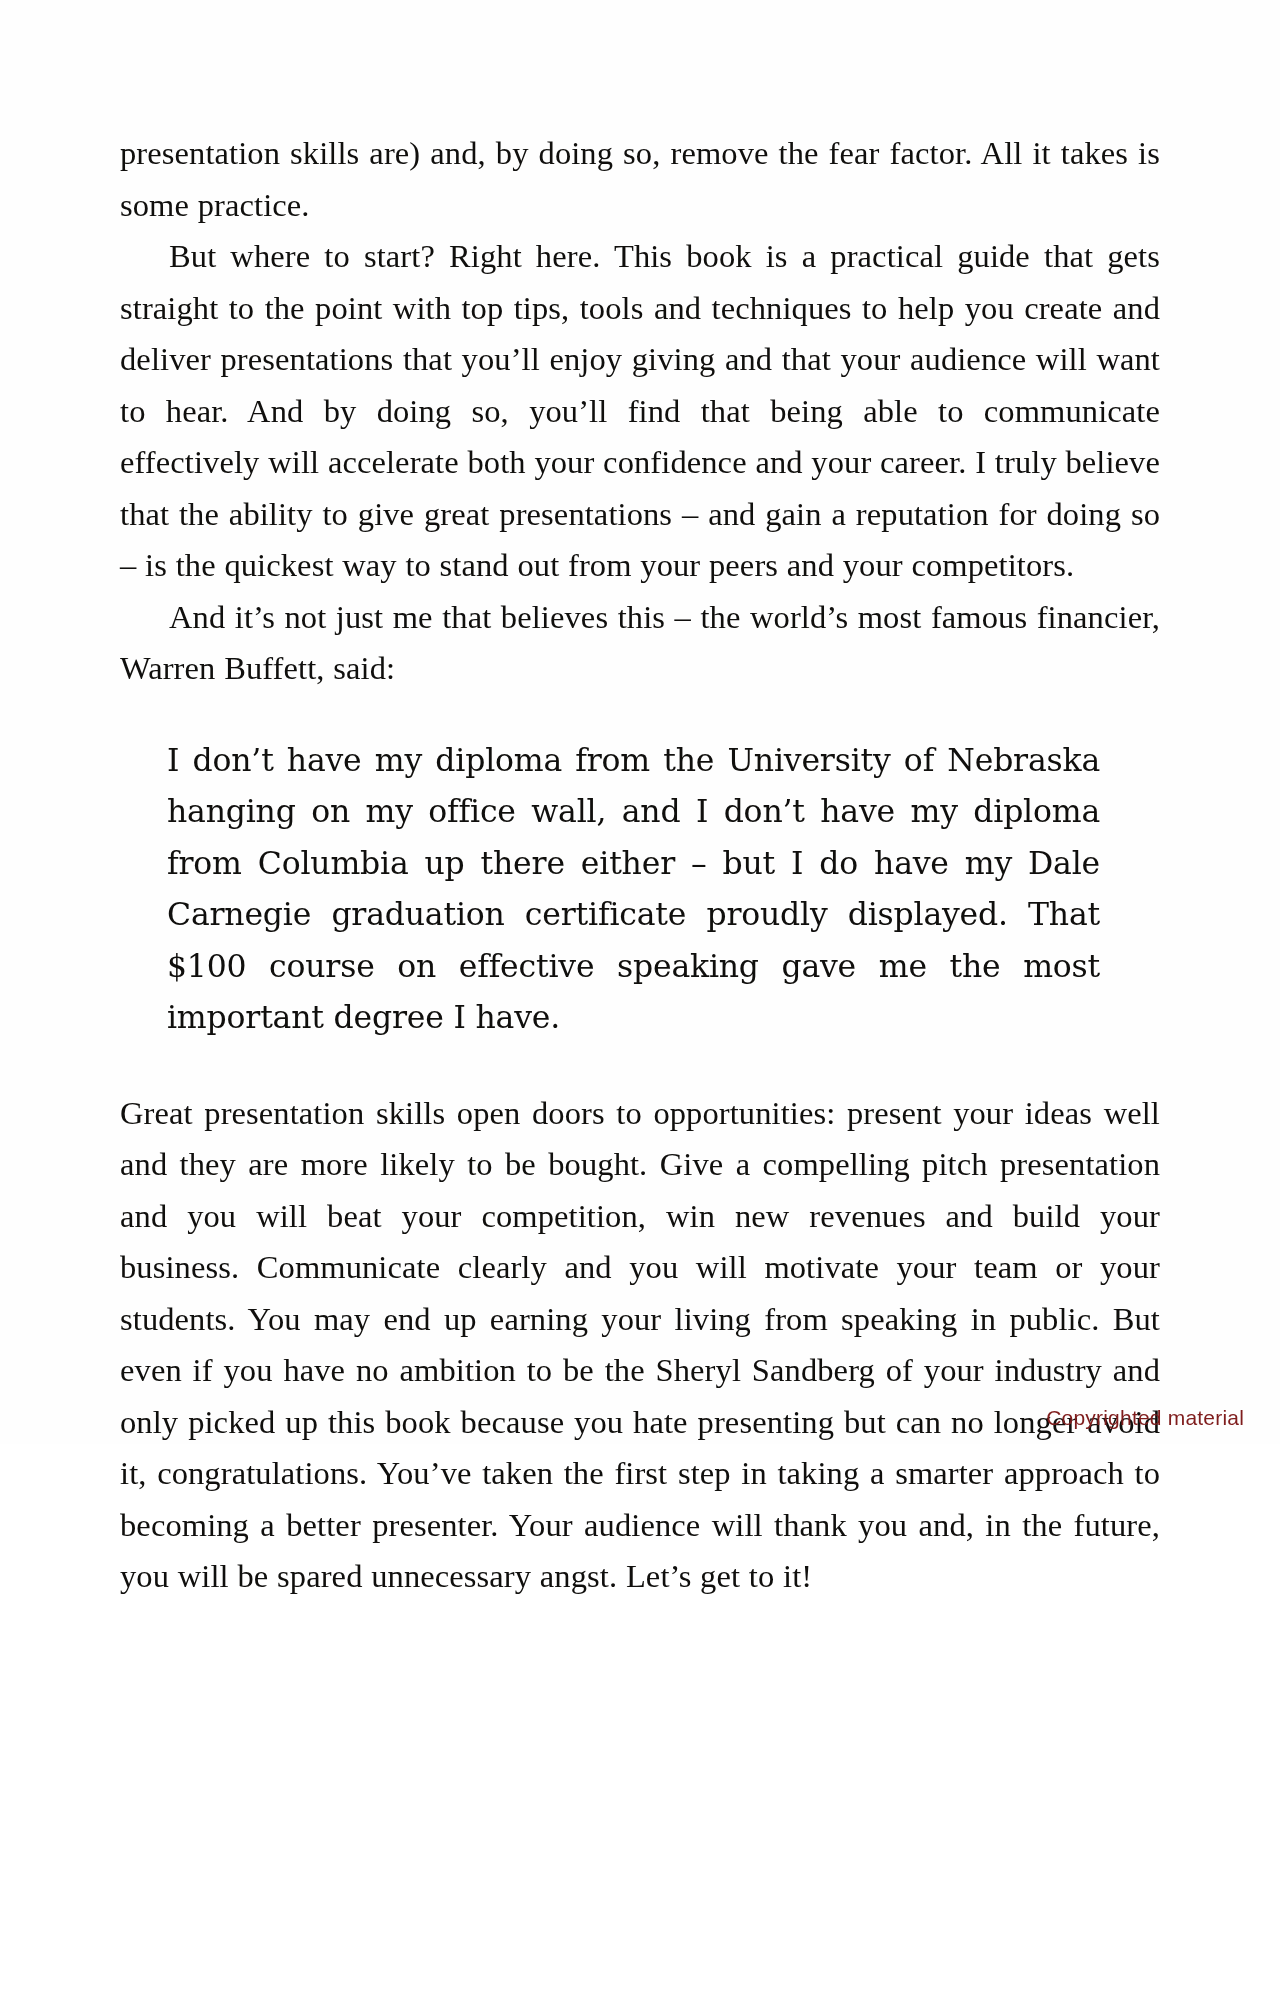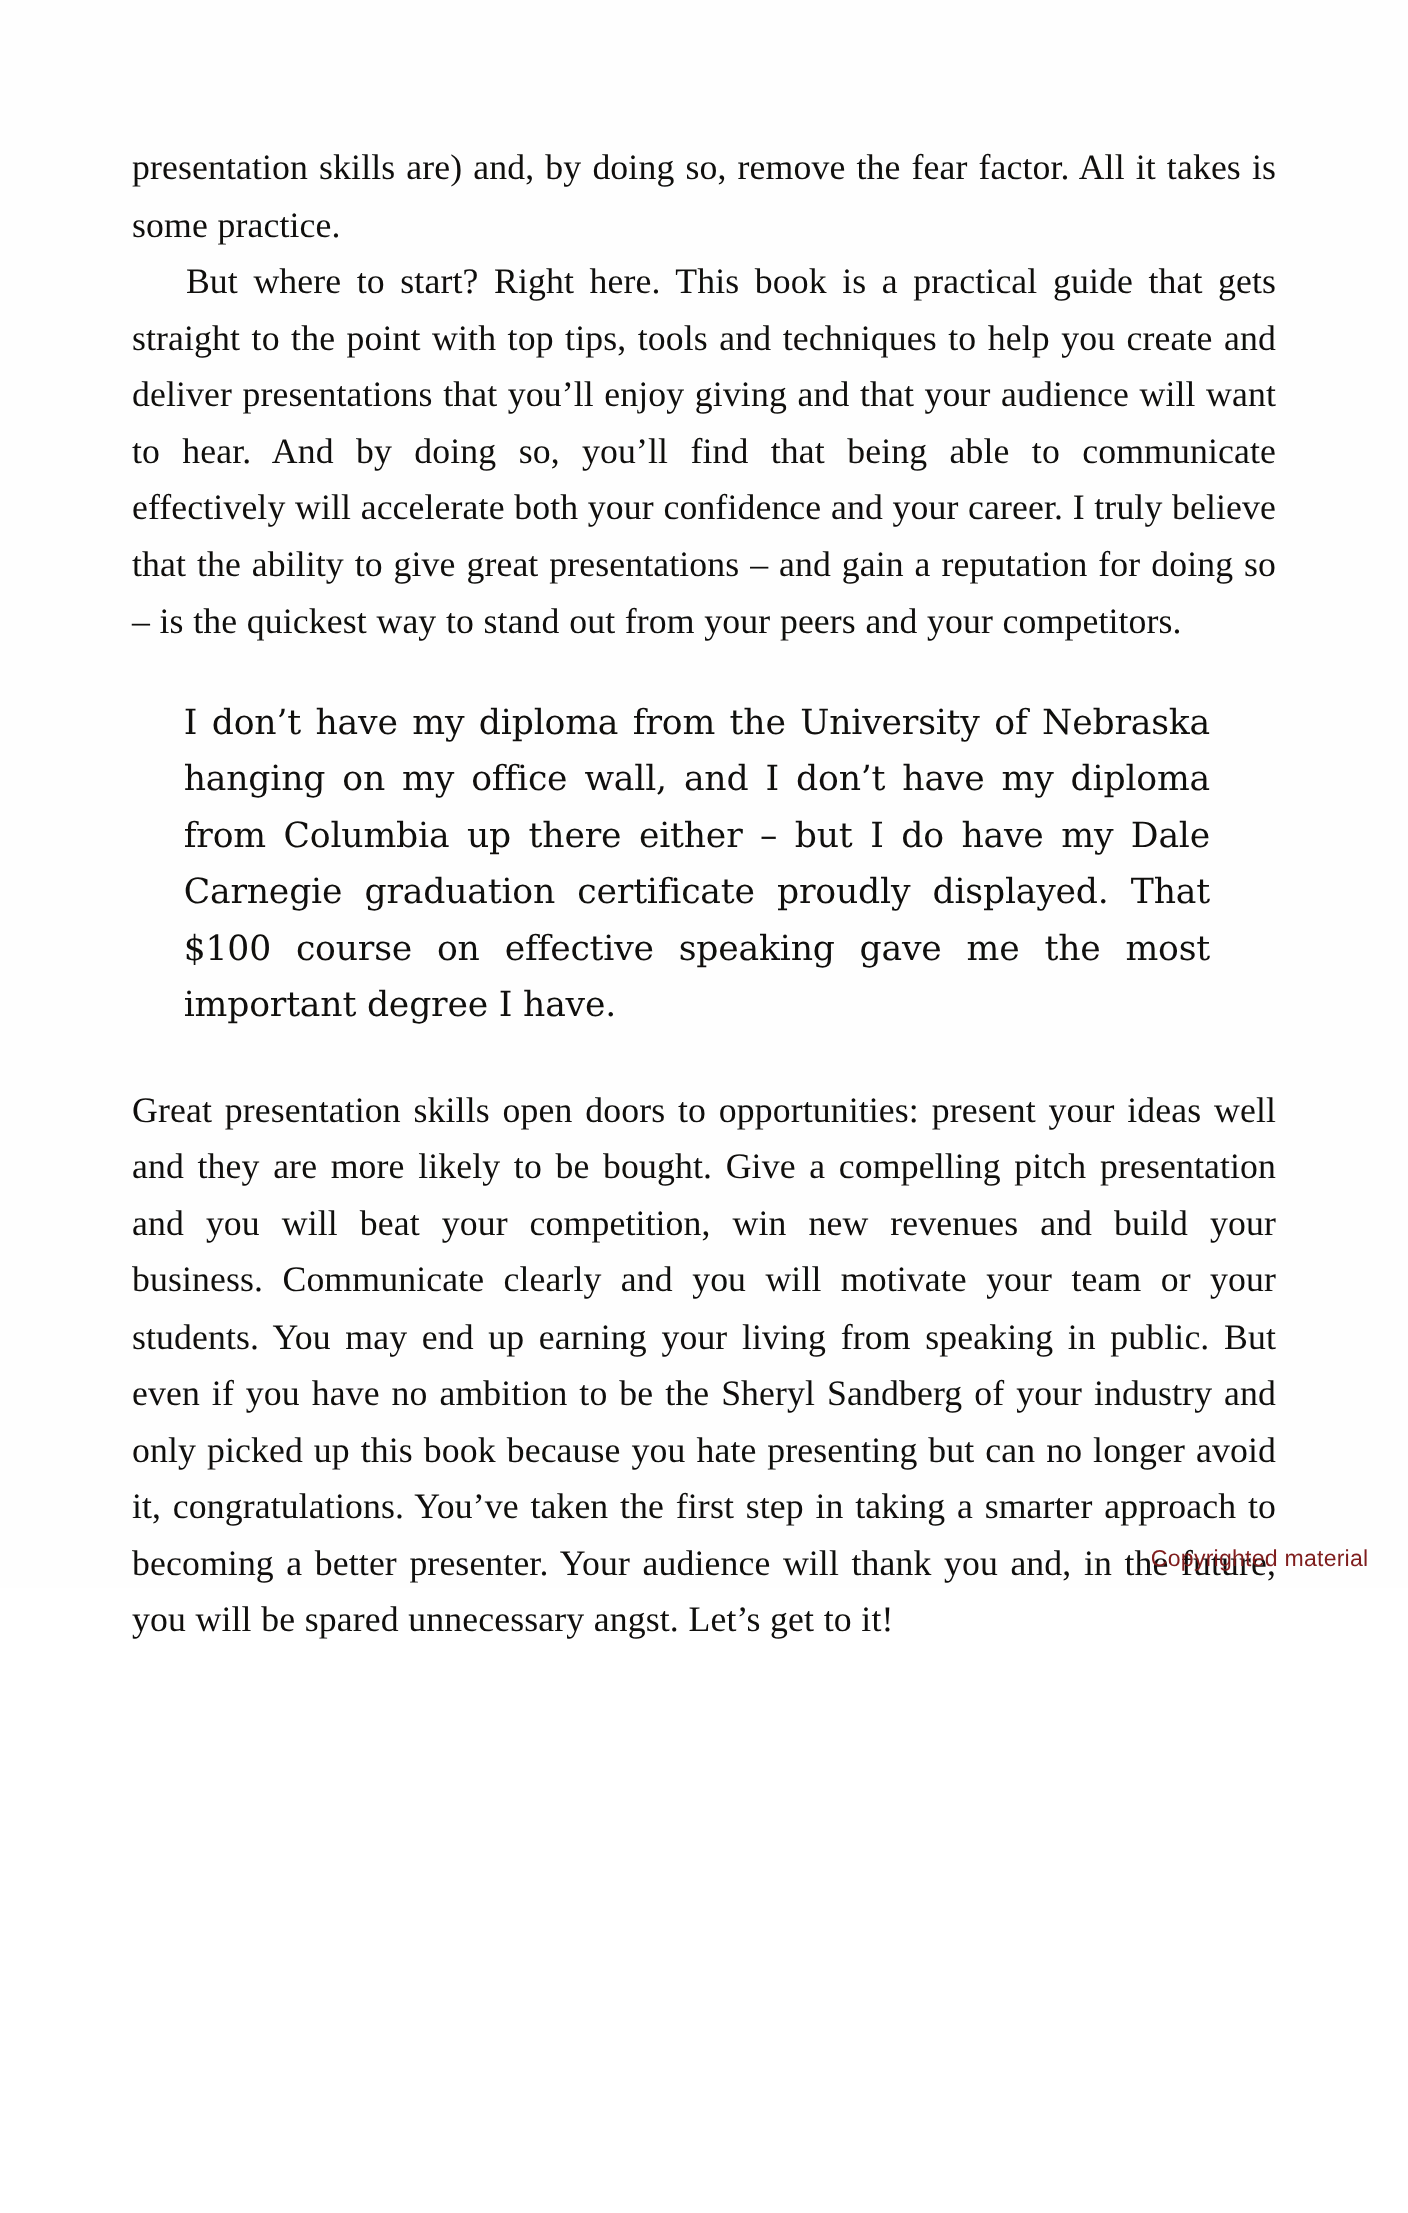--- a/index.html
+++ b/index.html
@@ -89,20 +89,21 @@
 <body>
 
 <div id="page">
 
   <div id="content">
 
     <p class="para noindent">presentation skills are) and, by doing so, remove the fear factor. All it takes is some practice.</p>
 
     <p class="para indent">But where to start? Right here. This book is a practical guide that gets straight to the point with top tips, tools and techniques to help you create and deliver presentations that you’ll enjoy giving and that your audience will want to hear. And by doing so, you’ll find that being able to communicate effectively will accelerate both your confidence and your career. I truly believe that the ability to give great presentations – and gain a reputation for doing so – is the quickest way to stand out from your peers and your competitors.</p>
 
+    <p class="para indent">And it’s not just me that believes this – the world’s most famous financier, Warren Buffett, said:</p>
 
     <div class="spacer-quote-top"></div>
 
     <div class="quote-wrap">
       <p class="quote-block">I don’t have my diploma from the University of Nebraska hanging on my office wall, and I don’t have my diploma from Columbia up there either – but I do have my Dale Carnegie graduation certificate proudly displayed. That $100 course on effective speaking gave me the most important degree I have.</p>
     </div>
 
     <div class="spacer-quote-bottom"></div>
 
     <p class="para noindent">Great presentation skills open doors to opportunities: present your ideas well and they are more likely to be bought. Give a compelling pitch presentation and you will beat your competition, win new revenues and build your business. Communicate clearly and you will motivate your team or your students. You may end up earning your living from speaking in public. But even if you have no ambition to be the Sheryl Sandberg of your industry and only picked up this book because you hate presenting but can no longer avoid it, congratulations. You’ve taken the first step in taking a smarter approach to becoming a better presenter. Your audience will thank you and, in the future, you will be spared unnecessary angst. Let’s get to it!</p>

